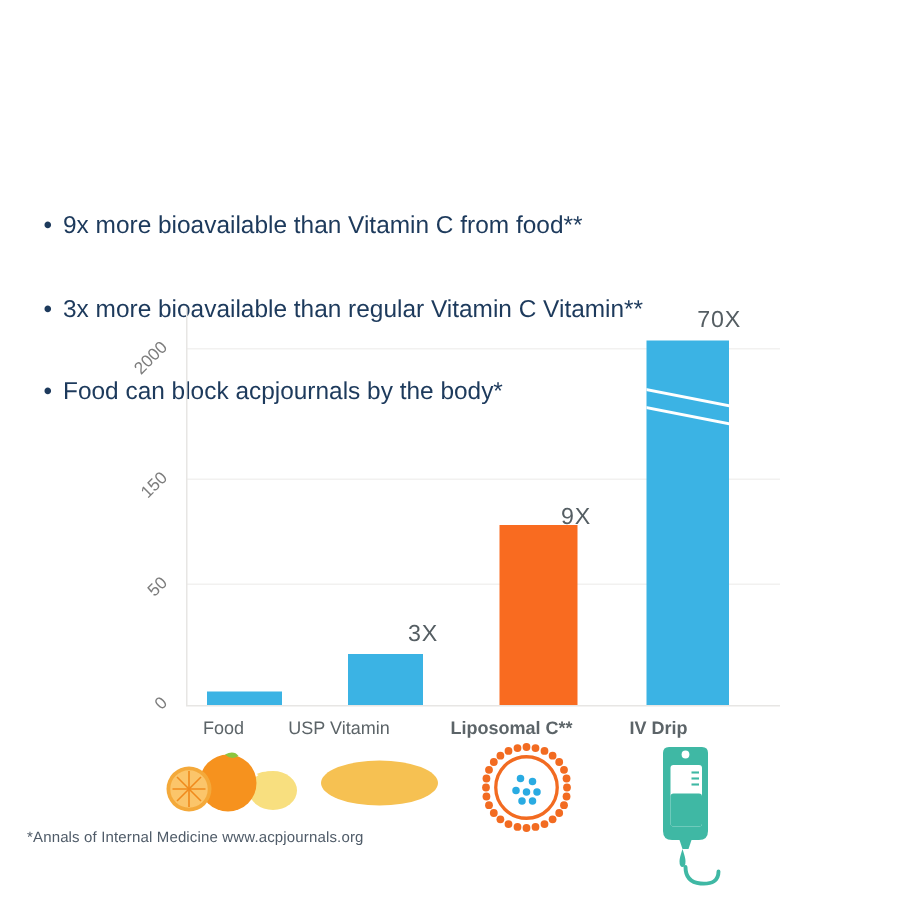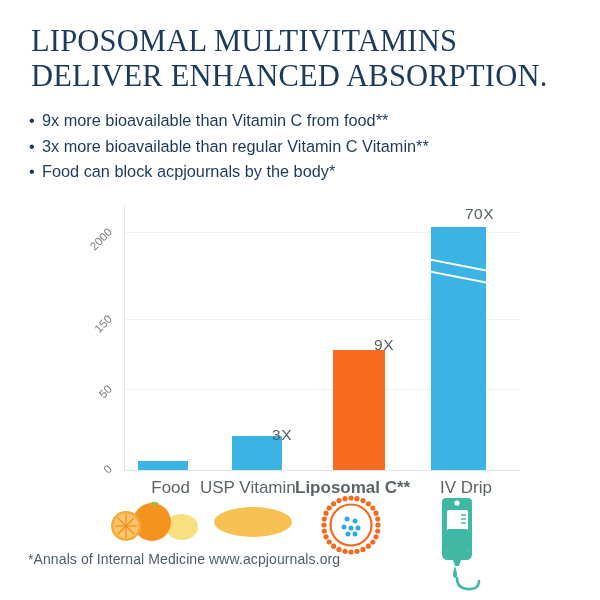--- a/index.html
+++ b/index.html
@@ -42,20 +42,21 @@
     left: 29px;
     top: 108px;
     width: 550px;
     color: #1d3a5c;
     font-size: 16.3px;
     line-height: 25.5px;
   }
   .bullet {
     display: block;
     white-space: nowrap;
+    margin-top: 30px;
   }
   .bullet .dot {
     display: inline-block;
     width: 13px;
   }
 
   
   .chart {
     position: absolute;
     left: 0;
@@ -118,52 +119,48 @@
     white-space: nowrap;
   }
   .break-line {
     position: absolute;
     height: 2px;
     background: #ffffff;
     transform-origin: left center;
   }
   .xcat {
     position: absolute;
-    text-align: right;
+    text-align: center;
     color: #5c6468;
-    font-size: 17px;
+    font-size: 12px;
     white-space: nowrap;
   }
 
   
   .icons { position: absolute; left: 0; top: 494px; width: 600px; height: 100px; }
   .icon-wrap { position: absolute; }
 
   
   .footnotes {
     position: absolute;
-    left: 28px;
+    left: 18px;
     top: 553px;
     color: #4f5b68;
-    font-size: 14px;
+    font-size: 10px;
     line-height: 12px;
     letter-spacing: 0.1px;
     text-align: right;
   }
   .footnote { display: block; white-space: nowrap; }
 </style>
 </head>
 <body>
 
 <div class="page">
 
-  <div class="title">
-    <span class="title-line">LIPOSOMAL MULTIVITAMINS</span>
-    <span class="title-line">DELIVER ENHANCED ABSORPTION.</span>
-  </div>
 
   <div class="bullets">
     <span class="bullet"><span class="dot">•</span><span>9x more bioavailable than Vitamin C from food**</span></span>
     <span class="bullet"><span class="dot">•</span><span>3x more bioavailable than regular Vitamin C Vitamin**</span></span>
     <span class="bullet"><span class="dot">•</span><span>Food can block acpjournals by the body*</span></span>
   </div>
 
   <div class="chart">
 
     <div class="plot">
@@ -178,36 +175,36 @@
     <div class="ytick" style="left:48px;  top:24px;  width:62px;">2000</div>
     <div class="ytick" style="left:58px;  top:111px; width:52px;">150</div>
     <div class="ytick" style="left:68px;  top:181px; width:42px;">50</div>
     <div class="ytick" style="left:78px;  top:261px; width:32px;">0</div>
 
     <div style="position:absolute; left:124px; top:5px; width:396px; height:265px;">
 
       <div class="bar bar-blue" style="left:14px; width:50px; height:9px;"></div>
 
       <div class="bar bar-blue" style="left:108px; width:50px; height:34px;"></div>
-      <div class="bar-label" style="left:98px; bottom:26px; width:70px;">3X</div>
+      <div class="bar-label" style="left:98px; bottom:38px; width:70px;">3X</div>
 
       <div class="bar bar-orange" style="left:209px; width:52px; height:120px;"></div>
       <div class="bar-label" style="left:200px; bottom:116px; width:70px;">9X</div>
 
       <div class="bar bar-blue" style="left:307px; width:55px; height:243px; overflow:hidden;">
         <div class="break-line" style="left:-4px; top:31px; width:70px; transform:rotate(11deg);"></div>
         <div class="break-line" style="left:-4px; top:43px; width:70px; transform:rotate(11deg);"></div>
       </div>
       <div class="bar-label" style="left:300px; bottom:247px; width:70px;">70X</div>
     </div>
 
     <div class="xcat" style="left:108px; top:278px; width:82px;">Food</div>
-    <div class="xcat" style="left:200px; top:278px; width:84px;">USP Vitamin</div>
+    <div class="xcat" style="left:184px; top:278px; width:84px;">USP Vitamin</div>
     <div class="xcat" style="left:295px; top:278px; width:92px;font-weight:bold;">Liposomal C**</div>
-    <div class="xcat" style="left:410px; top:278px; width:82px;">IV Drip</div>
+    <div class="xcat" style="left:398px; top:278px; width:82px;font-weight:bold;">IV Drip</div>
   </div>
 
   <div class="icons">
 
     <div class="icon-wrap" style="left:110px; top:6px;">
       <svg width="96" height="44" viewBox="0 0 96 44">
         <ellipse cx="72" cy="27" rx="16" ry="13" fill="#f8df7f"></ellipse>
         <path d="M61 16 q10 -4 16 2 q-9 2 -16 -2z" fill="#f8df7f"></path>
         <circle cx="42" cy="22" r="19" fill="#f6921e"></circle>
         <circle cx="16" cy="26" r="15" fill="#f4a93a"></circle>

